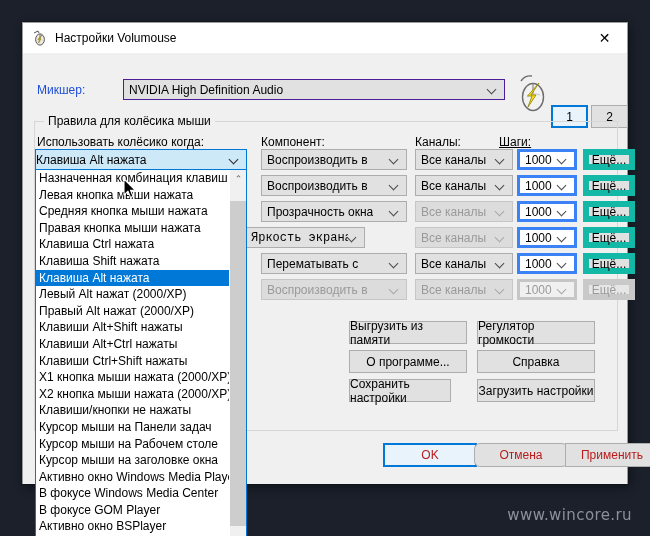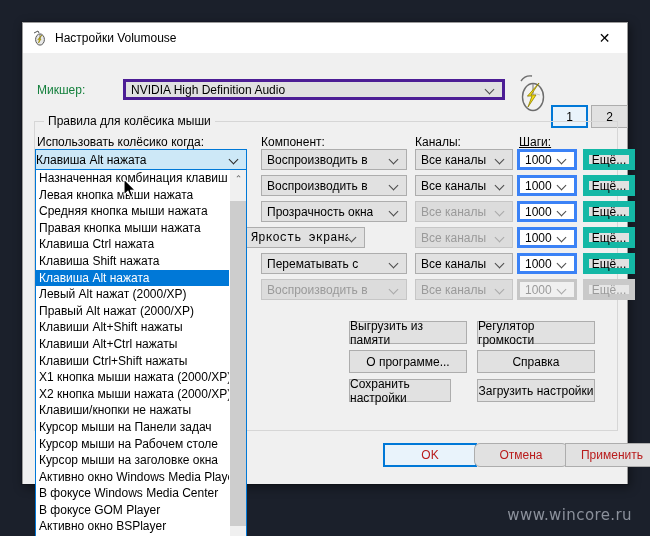--- a/index.html
+++ b/index.html
@@ -65,29 +65,29 @@
   }
 
   #client {
     position: relative;
     height: 431px;
     background: #f0f0f0;
   }
 
   
   .lbl {
-    font-size: 12px; color: #15803d;
+    font-size: 12px; color: #1d4ed8;
     font-family: "Liberation Sans", sans-serif;
   }
   #mixer-label { position: absolute; left: 14px; top: 30px; }
   #mixer-combo {
     position: absolute; left: 100px; top: 26px;
     width: 382px; height: 21px;
     background: #e1e1e1;
-    border: 3px solid #4c1d95;
+    border: 1px solid #4c1d95;
     display: flex; align-items: center;
   }
   #mixer-combo .cbtext {
     font-size: 12px; color: #000; padding-left: 5px;
     white-space: nowrap; overflow: hidden;
   }
   .cbarrow {
     margin-left: auto; margin-right: 7px;
     width: 9px; height: 9px; position: relative; flex: none;
   }
@@ -296,21 +296,21 @@
       <div class="tabbtn sel">1</div>
       <div class="tabbtn">2</div>
     </div>
 
     <div id="groupbox"></div>
     <span id="group-title">Правила для колёсика мыши</span>
 
     <span class="colhead" style="left:14px;top:82px;">Использовать колёсико когда:</span>
     <span class="colhead" style="left:238px;top:82px;">Компонент:</span>
     <span class="colhead" style="left:392px;top:82px;">Каналы:</span>
-    <span class="colhead" style="left:496px;top:82px;text-decoration:underline;">Шаги:</span>
+    <span class="colhead" style="left:476px;top:82px;text-decoration:underline;">Шаги:</span>
 
     <div class="ctl" style="left:238px;top:96px;width:146px;">
       <span class="txt">Воспроизводить в</span>
       <span class="cbarrow"></span>
       </div>
     <div class="ctl" style="left:392px;top:96px;width:98px;">
       <span class="txt">Все каналы</span>
       <span class="cbarrow"></span>
       </div>
     <div class="ctl edit" style="left:494px;top:96px;width:60px;">

